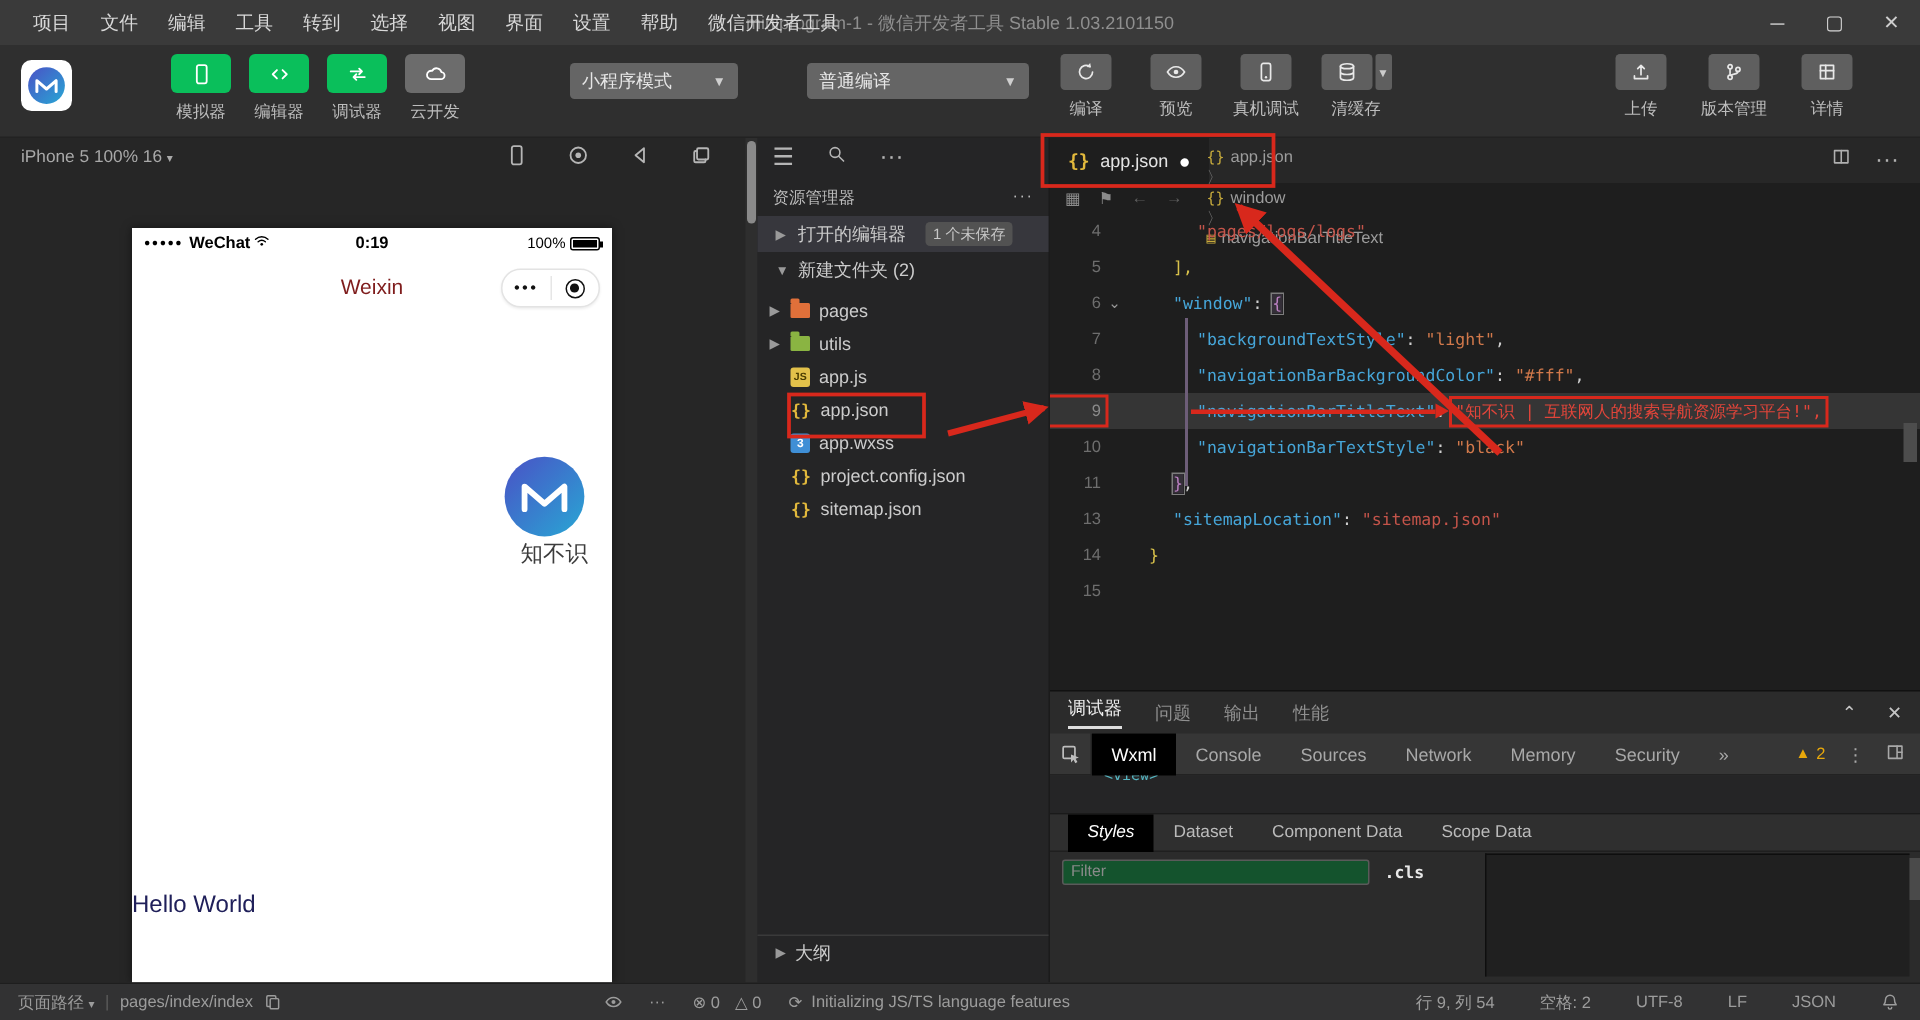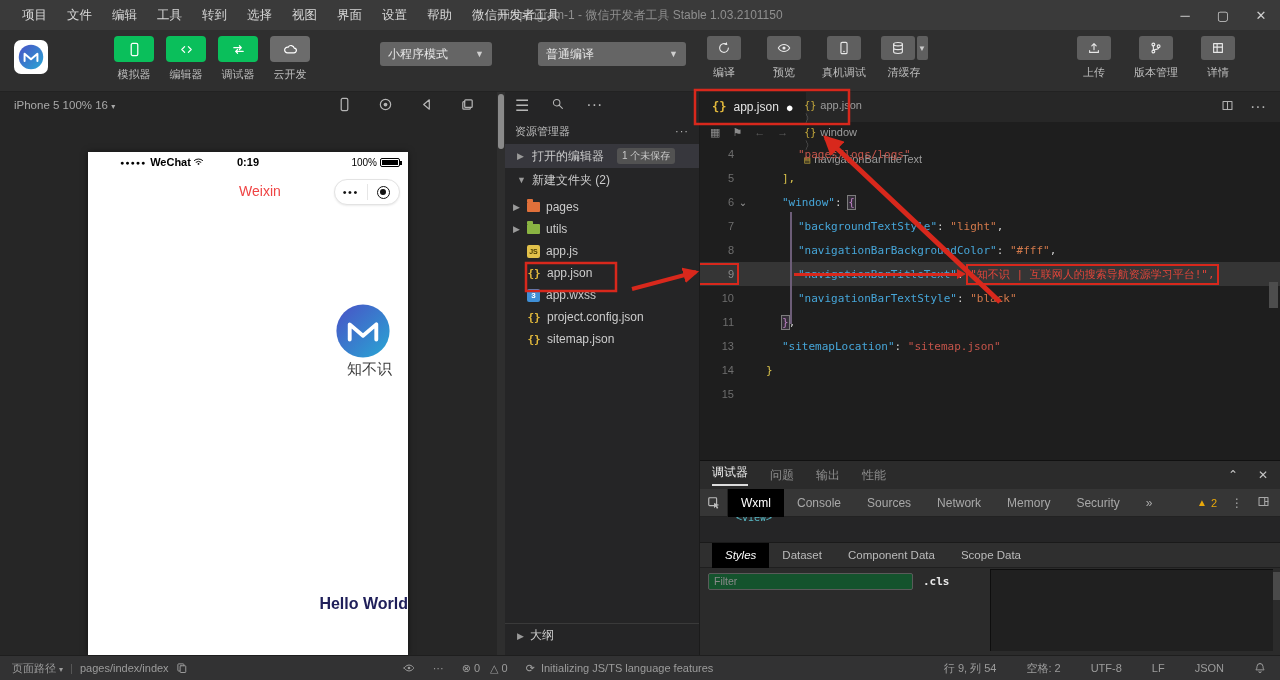--- a/index.html
+++ b/index.html
@@ -45,42 +45,42 @@
   .main{position:absolute;left:0;top:92px;width:1280px;height:563px;}
 
   
   .sim-panel{position:absolute;left:0;top:0;width:497px;height:563px;background:#262626;}
   .sim-bar{height:26px;display:flex;align-items:center;color:#a9a9a9;font-size:11.5px;padding:0 14px;}
   .sim-icons{margin-left:auto;display:flex;gap:26px;color:#b5b5b5;padding-right:8px;}
   .sim-icons span svg{width:15px;height:15px;}
   .sim-scroll{position:absolute;left:497px;top:0;width:8px;height:563px;background:#2e2e2e;}
   .sim-scroll .thumb{position:absolute;left:1px;top:2px;width:6px;height:55px;background:#8a8a8a;border-radius:3px;}
 
-  .phone{position:absolute;left:88px;top:60px;width:320px;height:503px;background:#fff;box-shadow:0 0 6px rgba(0,0,0,.5);padding-left:24px;}
+  .phone{position:absolute;left:88px;top:60px;width:320px;height:503px;background:#fff;box-shadow:0 0 6px rgba(0,0,0,.5);}
   .p-status{height:20px;display:flex;align-items:center;padding:0 8px;font-size:11px;color:#000;}
   .p-dots{letter-spacing:1px;font-size:7px;}
   .p-carrier{font-weight:bold;margin-left:4px;font-size:11px;}
   .p-wifi svg{width:11px;height:11px;margin-left:2px;}
   .p-time{position:absolute;left:0;right:0;text-align:center;font-weight:bold;font-size:11px;}
   .p-batt-wrap{margin-left:auto;display:flex;align-items:center;gap:3px;font-size:10px;z-index:1;}
   .batt{width:20px;height:9px;border:1px solid #000;border-radius:2px;position:relative;}
   .batt::before{content:'';position:absolute;inset:1px;background:#000;}
   .batt::after{content:'';position:absolute;right:-3px;top:2px;width:2px;height:4px;background:#000;}
   .p-nav{height:38px;position:relative;display:flex;align-items:center;justify-content:center;}
-  .p-nav-title{font-size:14px;color:#ef4444;}
+  .p-nav-title{font-size:14px;color:#7f1d1d;}
   .capsule{position:absolute;right:8px;top:7px;width:66px;height:26px;border:1px solid #e3e3e3;border-radius:13px;background:#fff;display:flex;align-items:center;box-shadow:0 1px 2px rgba(0,0,0,.08);}
   .cap-dots{flex:1;text-align:center;color:#111;font-size:11px;letter-spacing:1.5px;line-height:10px;}
   .cap-div{width:1px;height:16px;background:#e6e6e6;}
   .cap-target{flex:1;display:flex;align-items:center;justify-content:center;}
   .cap-target i{width:13px;height:13px;border:1.8px solid #111;border-radius:50%;position:relative;display:block;}
   .cap-target i::after{content:'';position:absolute;inset:2.6px;background:#111;border-radius:50%;}
   .p-brand{position:absolute;left:0;right:16px;top:150px;display:flex;flex-direction:column;align-items:flex-end;gap:0;}
   .p-brand svg{width:58px;height:58px;}
   .p-brand-name{font-size:15px;color:#3c3c3c;}
-  .p-hello{position:absolute;left:0;right:0;top:443px;text-align:right;font-size:16px;font-weight:bold;color:#20205a;}
+  .p-hello{position:absolute;left:0;right:0;top:443px;text-align:left;font-size:16px;font-weight:normal;color:#20205a;}
 
   
   .explorer{position:absolute;left:505px;top:0;width:195px;height:563px;background:#252526;color:#cccccc;border-right:1px solid #1b1b1b;}
   .exp-toolbar{height:26px;display:flex;align-items:center;gap:22px;padding-left:10px;color:#b5b5b5;}
   .exp-toolbar svg{width:13px;height:13px;}
   .exp-title-row{height:26px;display:flex;align-items:center;padding:0 10px;font-size:11px;color:#bbbbbb;}
   .exp-more{margin-left:auto;letter-spacing:1px;}
   .exp-row{height:24px;display:flex;align-items:center;font-size:12px;padding-left:12px;gap:5px;white-space:nowrap;}
   .exp-row .tw{color:#9a9a9a;font-size:9px;width:10px;}
   .row-openeditors{background:#37373d;}

